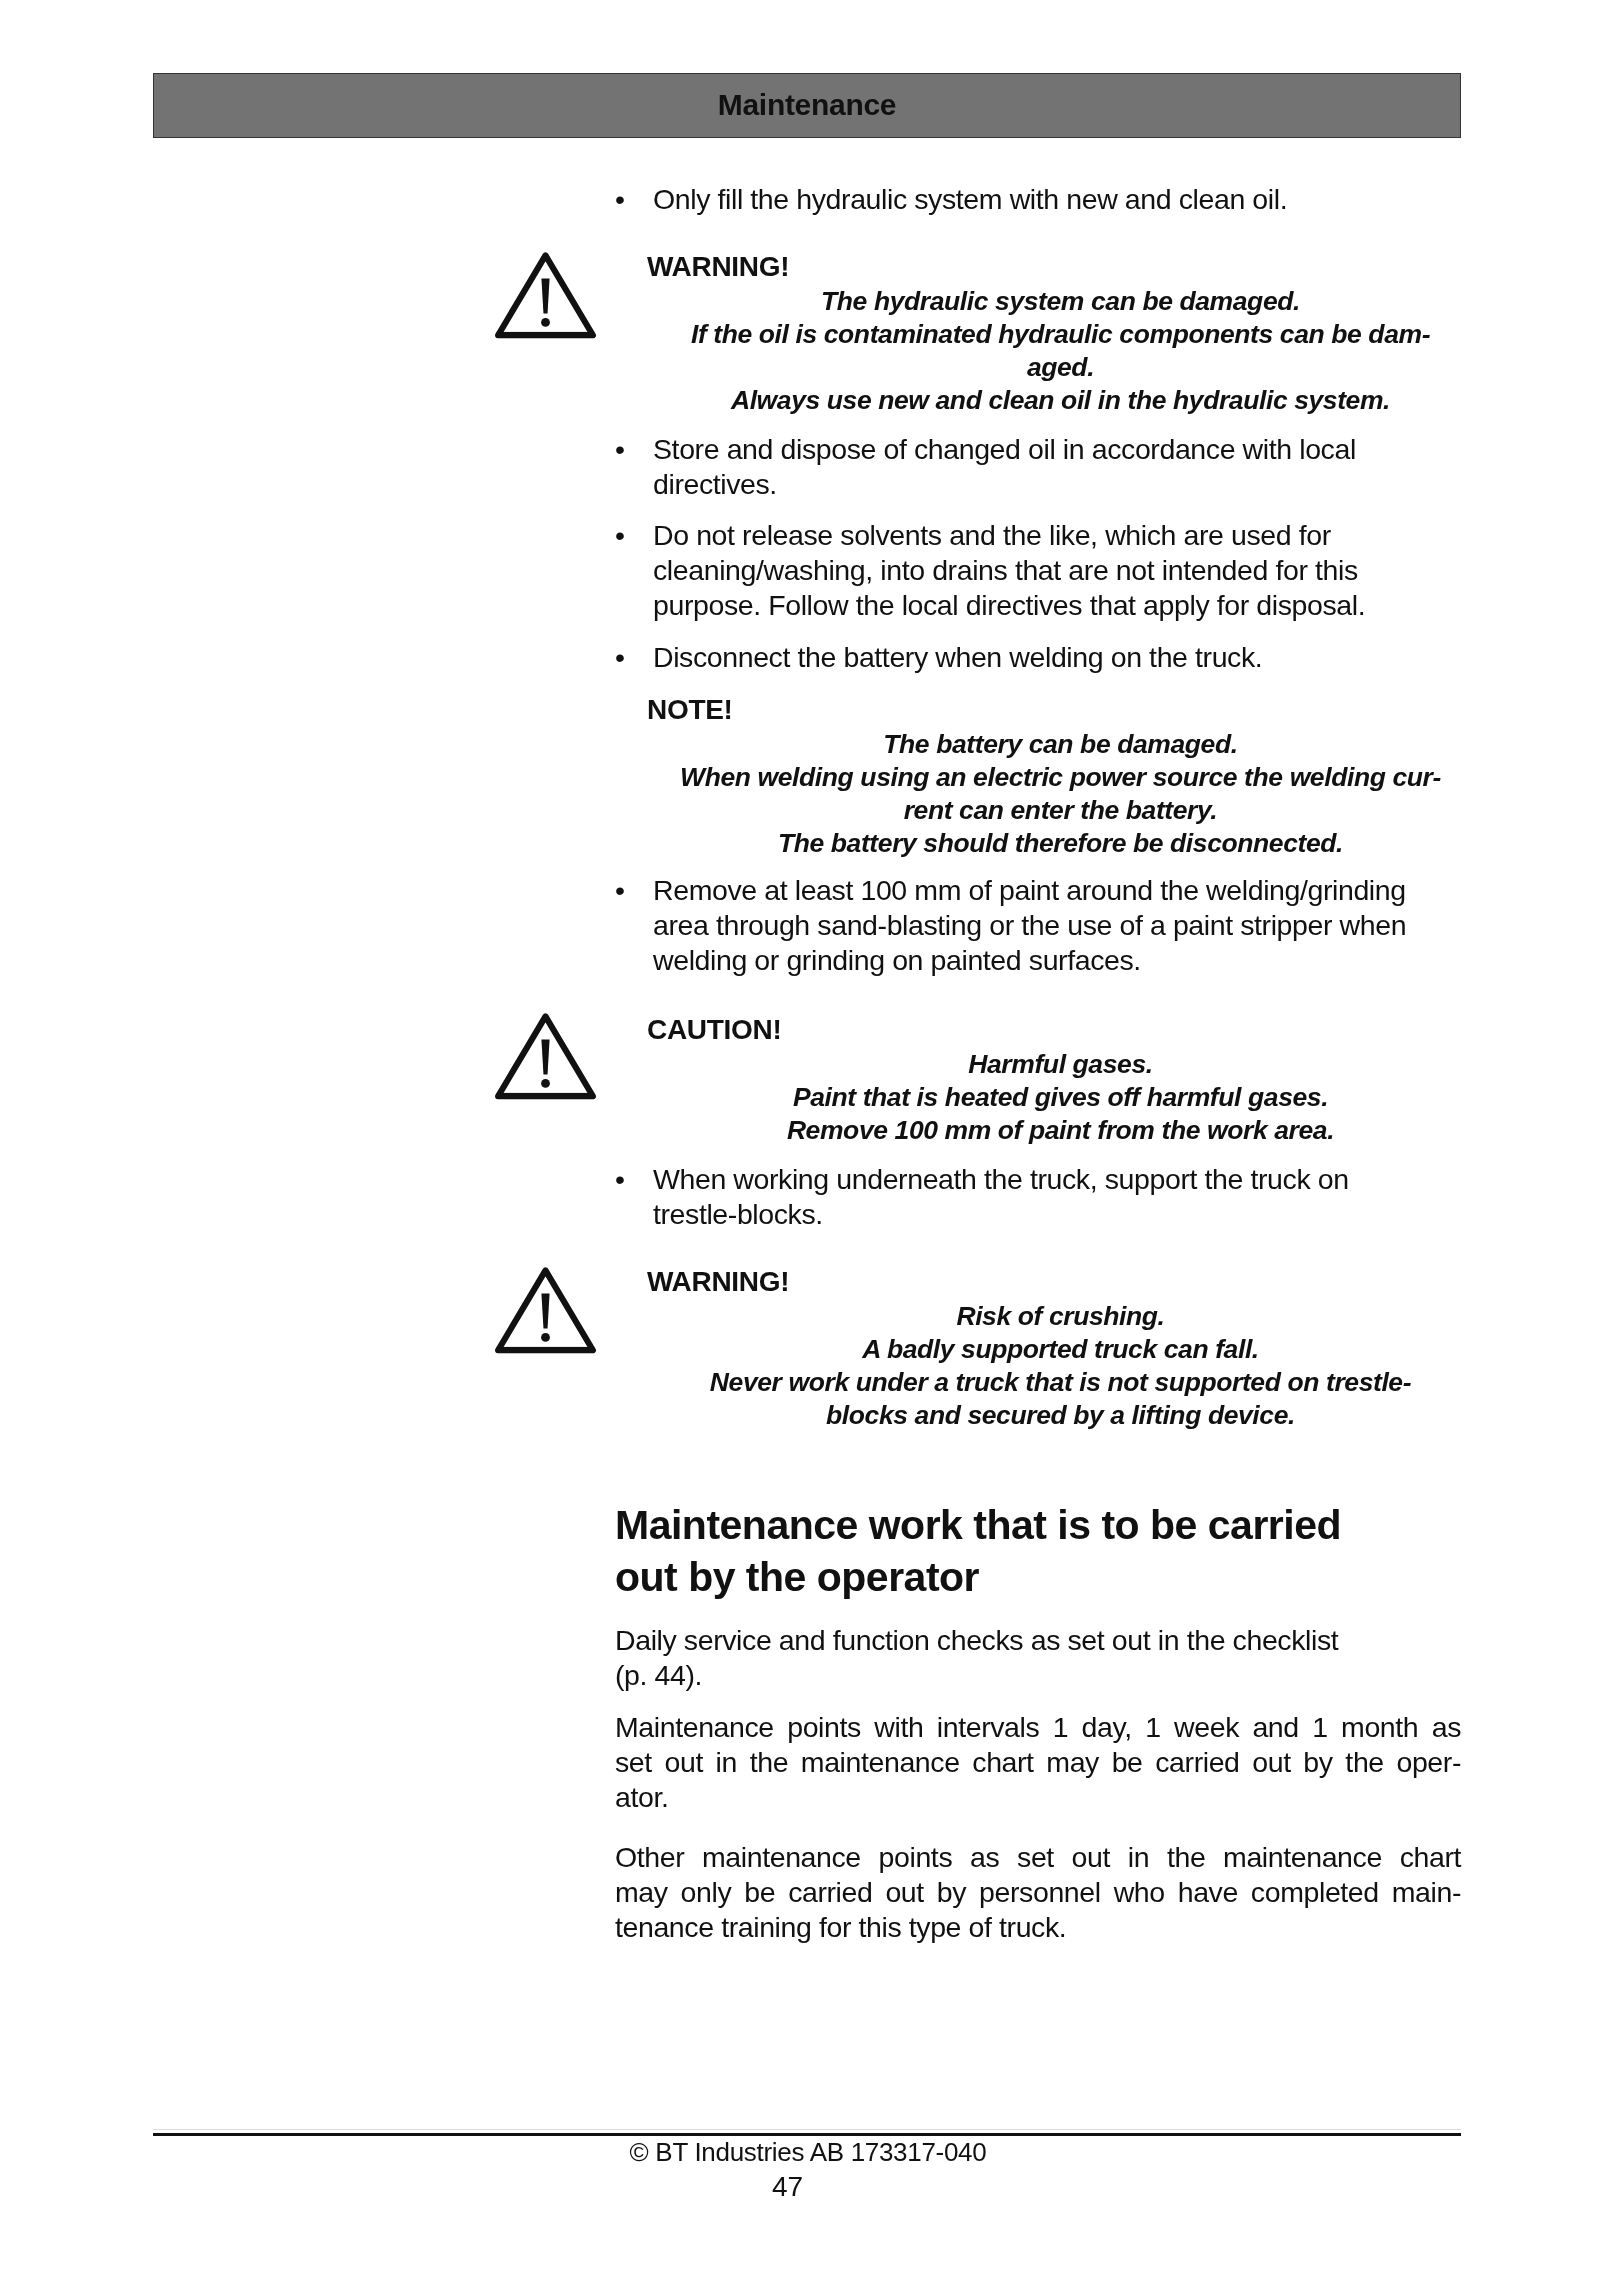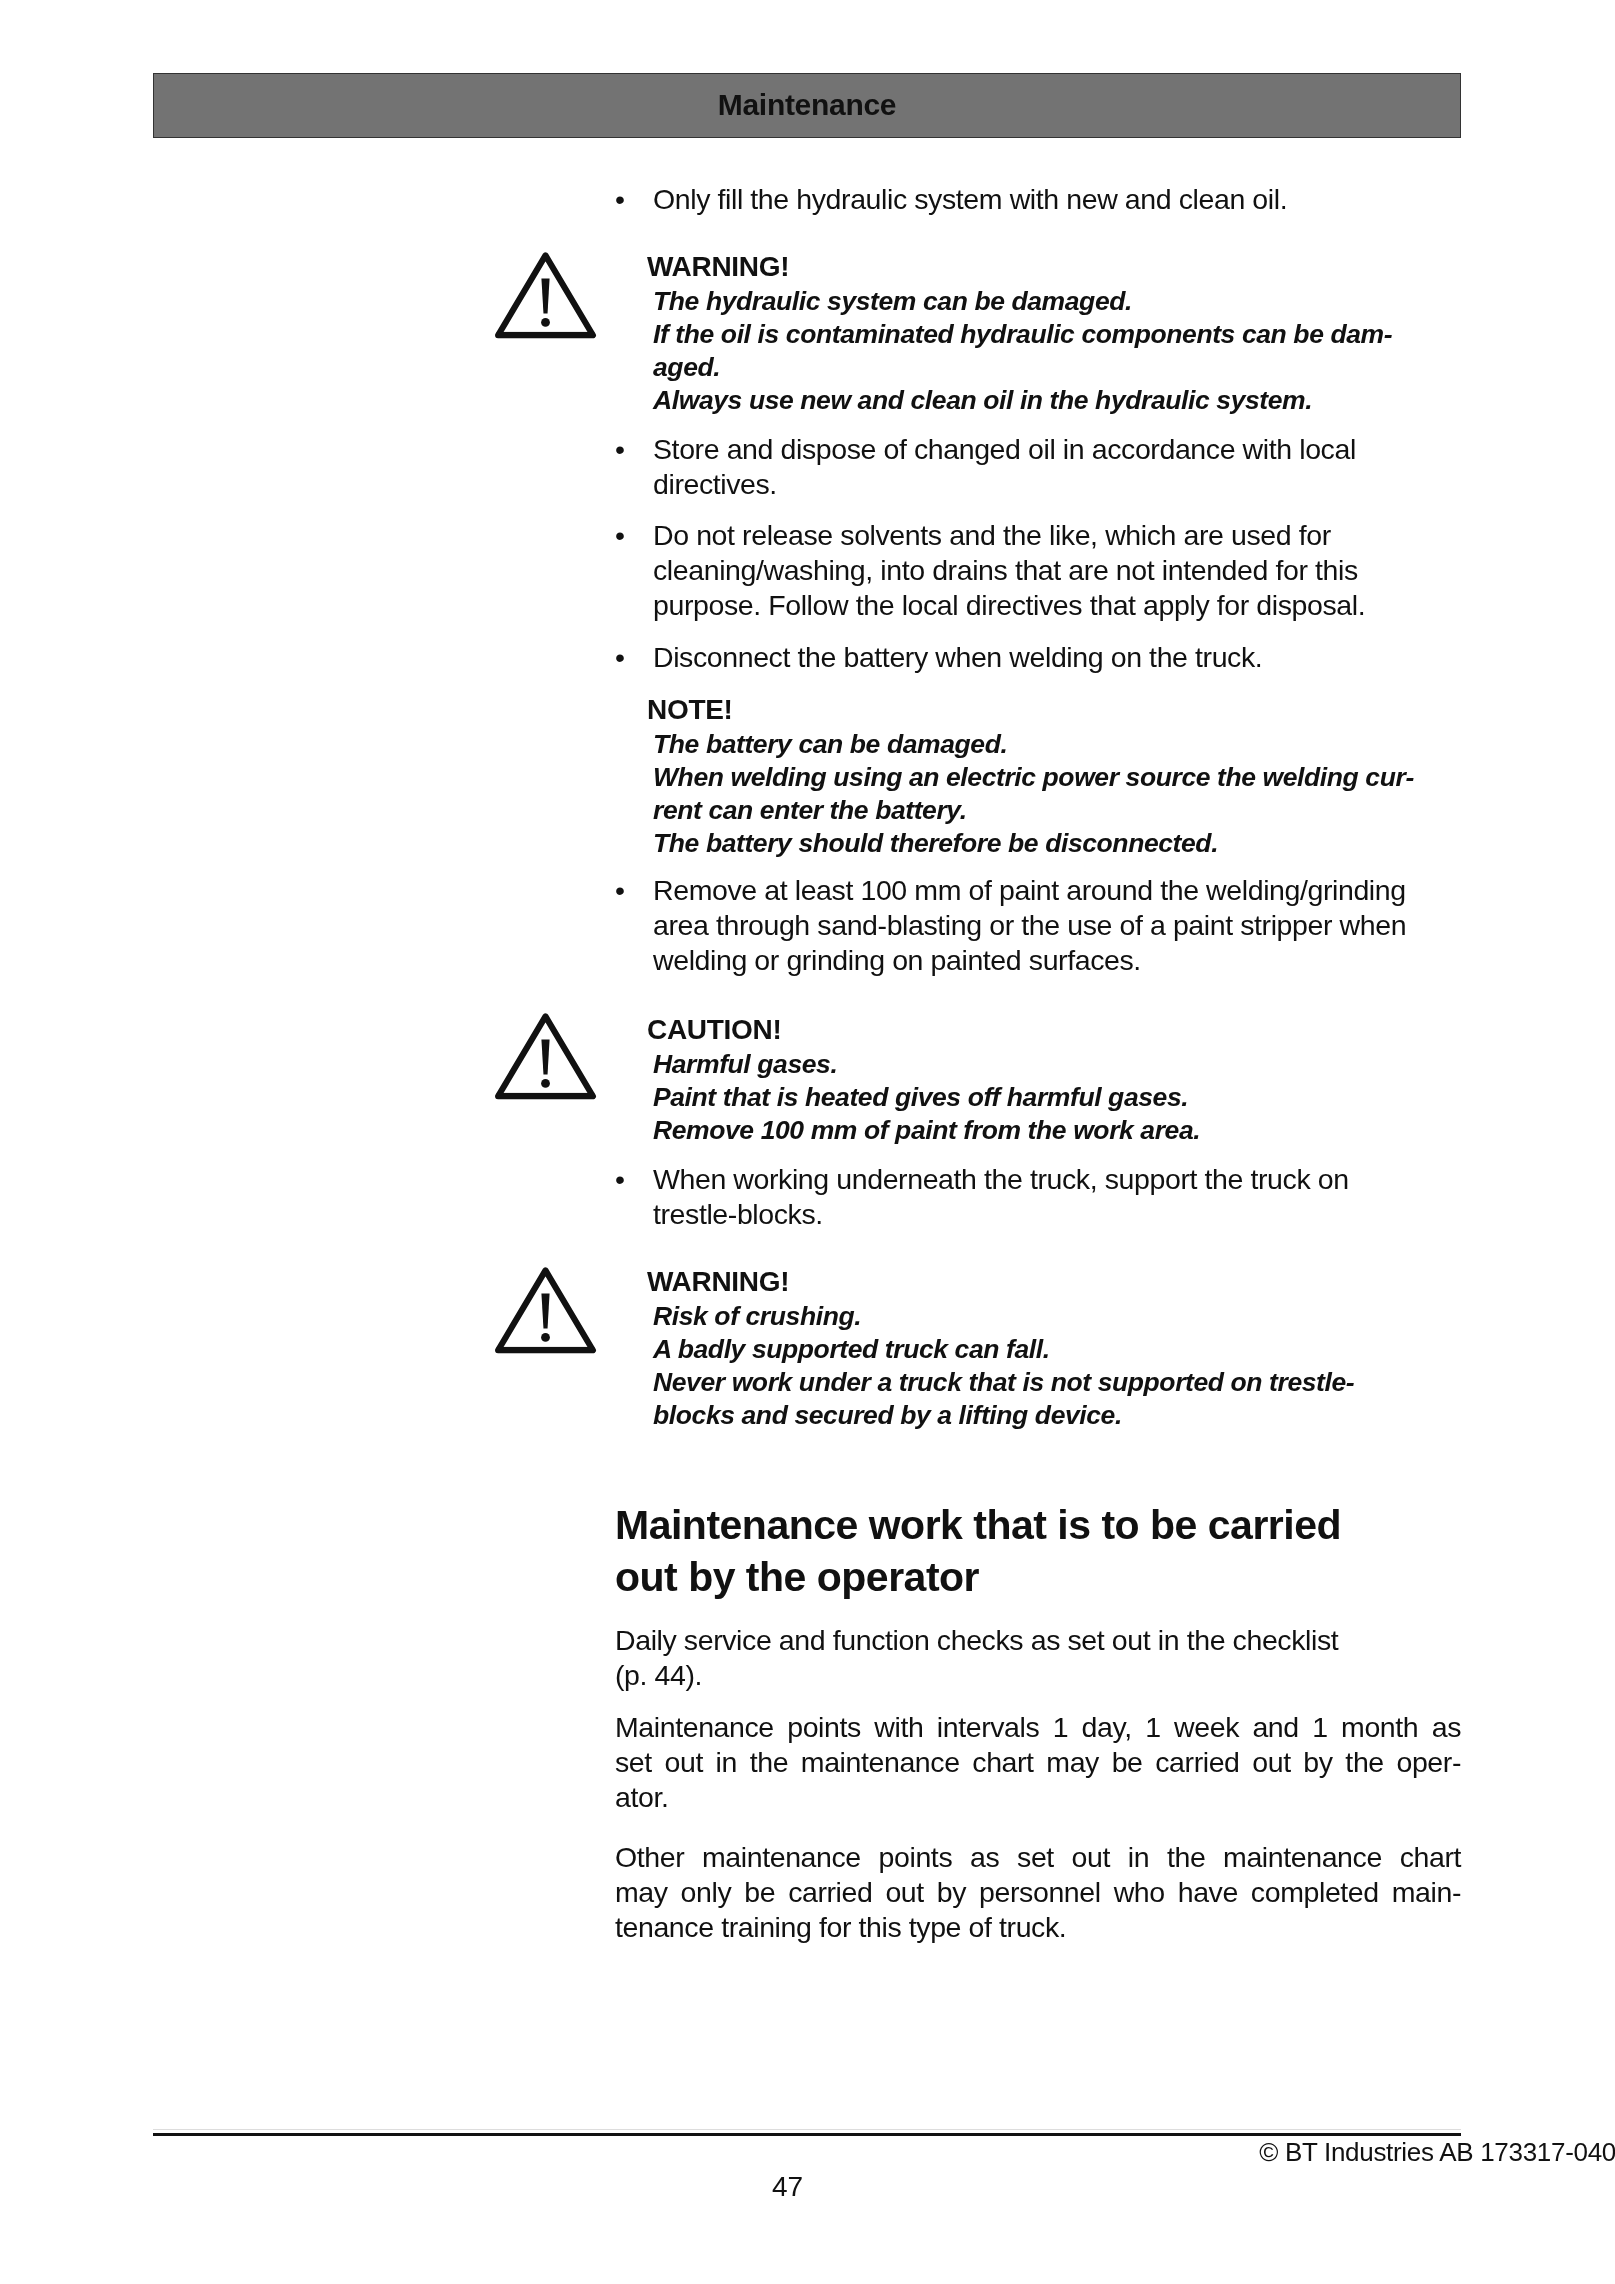--- a/index.html
+++ b/index.html
@@ -7,29 +7,29 @@
          font-family:"Liberation Sans", sans-serif; color:#111; }
   .header-box { position:absolute; left:153px; top:73px; width:1306px; height:63px;
     background:#737373; border:1.4px solid #333; box-sizing:content-box; }
   .header-title { position:absolute; left:0; right:0; top:13.6px; text-align:center;
     font-weight:bold; font-size:30px; letter-spacing:-0.3px; }
   .bullet { position:absolute; left:615px; width:849px; font-size:28.5px; line-height:35px; letter-spacing:-0.4px; }
   .bullet .dot { position:absolute; left:0; top:0; width:20.4px; }
   .bullet .txt { display:block; margin-left:38px; }
   .callout-title { position:absolute; left:615px; font-size:28px; font-weight:bold; letter-spacing:-0.3px; line-height:35px;margin-left:32px; }
   .callout-body { position:absolute; left:653px; width:815px; font-size:26.5px; font-weight:bold; font-style:italic; line-height:33px; letter-spacing:-0.4px; }
-  .callout-body div { white-space:nowrap; }
+  .callout-body div { white-space:nowrap;text-align:center; }
   .tri { position:absolute; left:494px; width:103px; height:90px; }
   .heading { position:absolute; left:615px; width:855px; font-size:41px; font-weight:bold; line-height:52px; letter-spacing:-0.5px; }
   .para { position:absolute; left:615px; width:846px; font-size:28.5px; line-height:35px; letter-spacing:-0.4px; }
   .para div { white-space:nowrap; }
   .just div.j { text-align:justify; text-align-last:justify; white-space:normal; }
   .footer-rule { position:absolute; left:153px; top:2133px; width:1308px; height:3.4px; background:#111; }
   .footer-rule-top { position:absolute; left:153px; top:2129px; width:1308px; height:1.4px; background:#ddd; }
-  .footer-copy { position:absolute; left:0; width:1616px; top:2137px; text-align:right; font-size:26px; letter-spacing:-0.3px; }
+  .footer-copy { position:absolute; left:0; width:1616px; top:2137px; text-align:center; font-size:26px; letter-spacing:-0.3px; }
   .footer-page { position:absolute; left:0; width:1575px; top:2171px; text-align:center; font-size:28px; }
 </style>
 </head>
 <body>
 
 <div class="header-box">
   <div class="header-title">Maintenance</div>
 </div>
 
 <div class="bullet" style="top:182px;">

